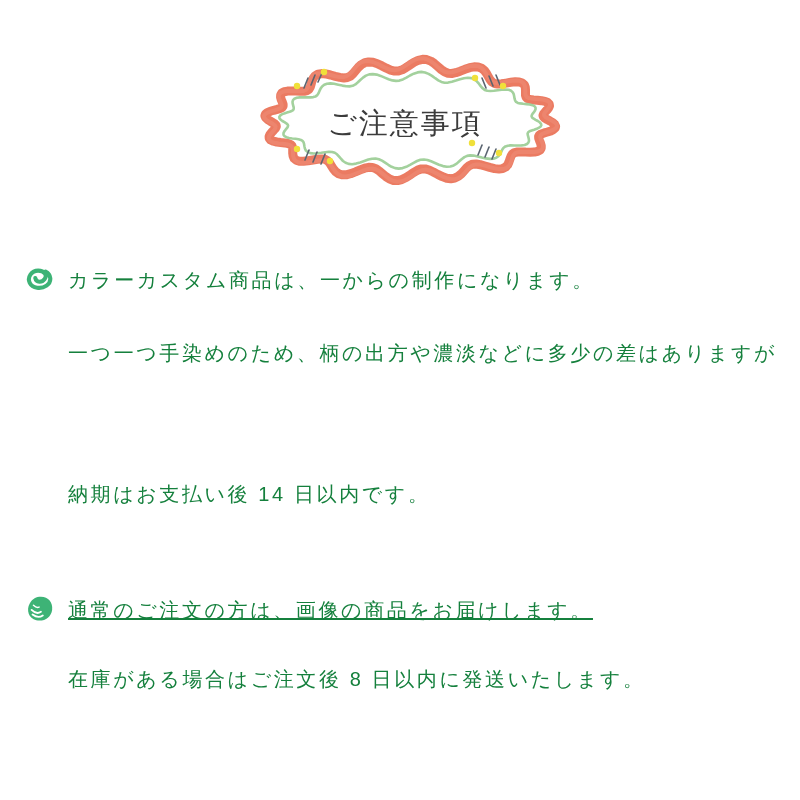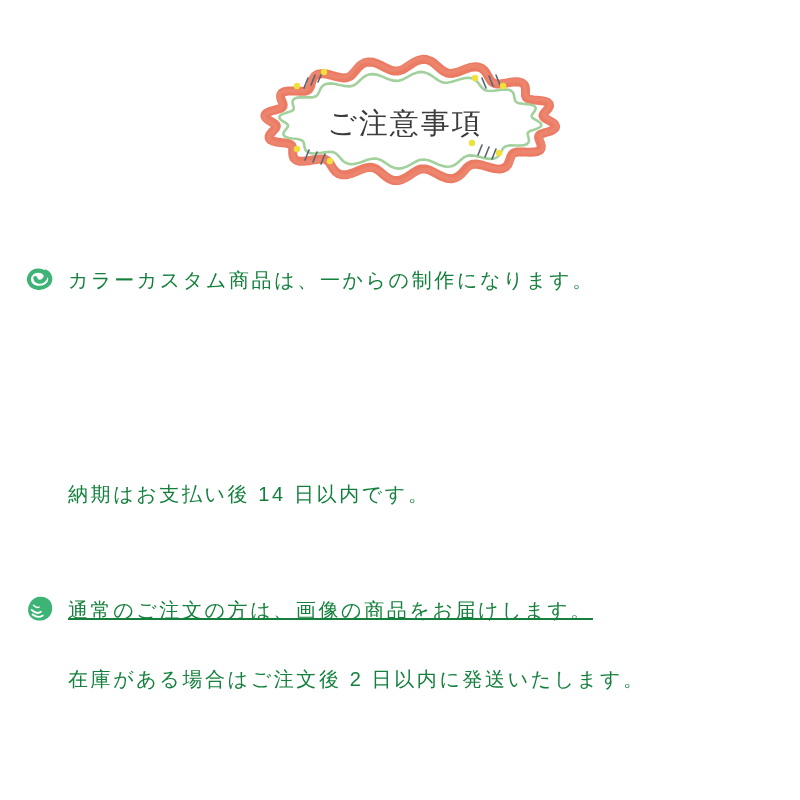--- a/index.html
+++ b/index.html
@@ -94,27 +94,28 @@
   </div>
   <div class="frame-title">ご注意事項</div>
 
   <div class="bullet-icon b1">
     <svg viewBox="0 0 30 30">
       <path d="M21 6 C27 9 28 17 22 21 C16 25 7 24 4 18 C1 12 6 5 13 5 C20 5 23 10 20 14 C17 18 11 18 10 13" fill="none" stroke-width="4.4" stroke-linecap="round" stroke="#3db376"></path>
     </svg>
   </div>
 
   <div class="notice-line l1">カラーカスタム商品は、一からの制作になります。</div>
+  <div class="notice-line l2">一つ一つ手染めのため、柄の出方や濃淡などに多少の差はありますが</div>
   <div class="notice-line l4">納期はお支払い後 14 日以内です。</div>
 
   <div class="bullet-icon b2">
     <svg viewBox="0 0 30 30">
       <path d="M16 2 C24 2 29 8 28 16 C27 24 19 29 11 27 C3 25 0 16 4 9 C7 4 11 2 16 2 Z" fill="#3db376"></path>
       <path d="M7 21 C11 24 15 24 18 22" stroke="#ffffff" stroke-width="2" fill="none" stroke-linecap="round"></path>
       <path d="M6 16 C9 19 13 20 16 18" stroke="#ffffff" stroke-width="2" fill="none" stroke-linecap="round"></path>
       <path d="M8 11 C10 13 12 14 14 13" stroke="#ffffff" stroke-width="1.6" fill="none" stroke-linecap="round"></path>
     </svg>
   </div>
 
   <div class="notice-line l5">通常のご注文の方は、画像の商品をお届けします。</div>
-  <div class="notice-line l6">在庫がある場合はご注文後 2 日以内に発送いたします。</div>
+  <div class="notice-line l6">在庫がある場合はご注文後 8 日以内に発送いたします。</div>
 
 </div>
 
 </body></html>

